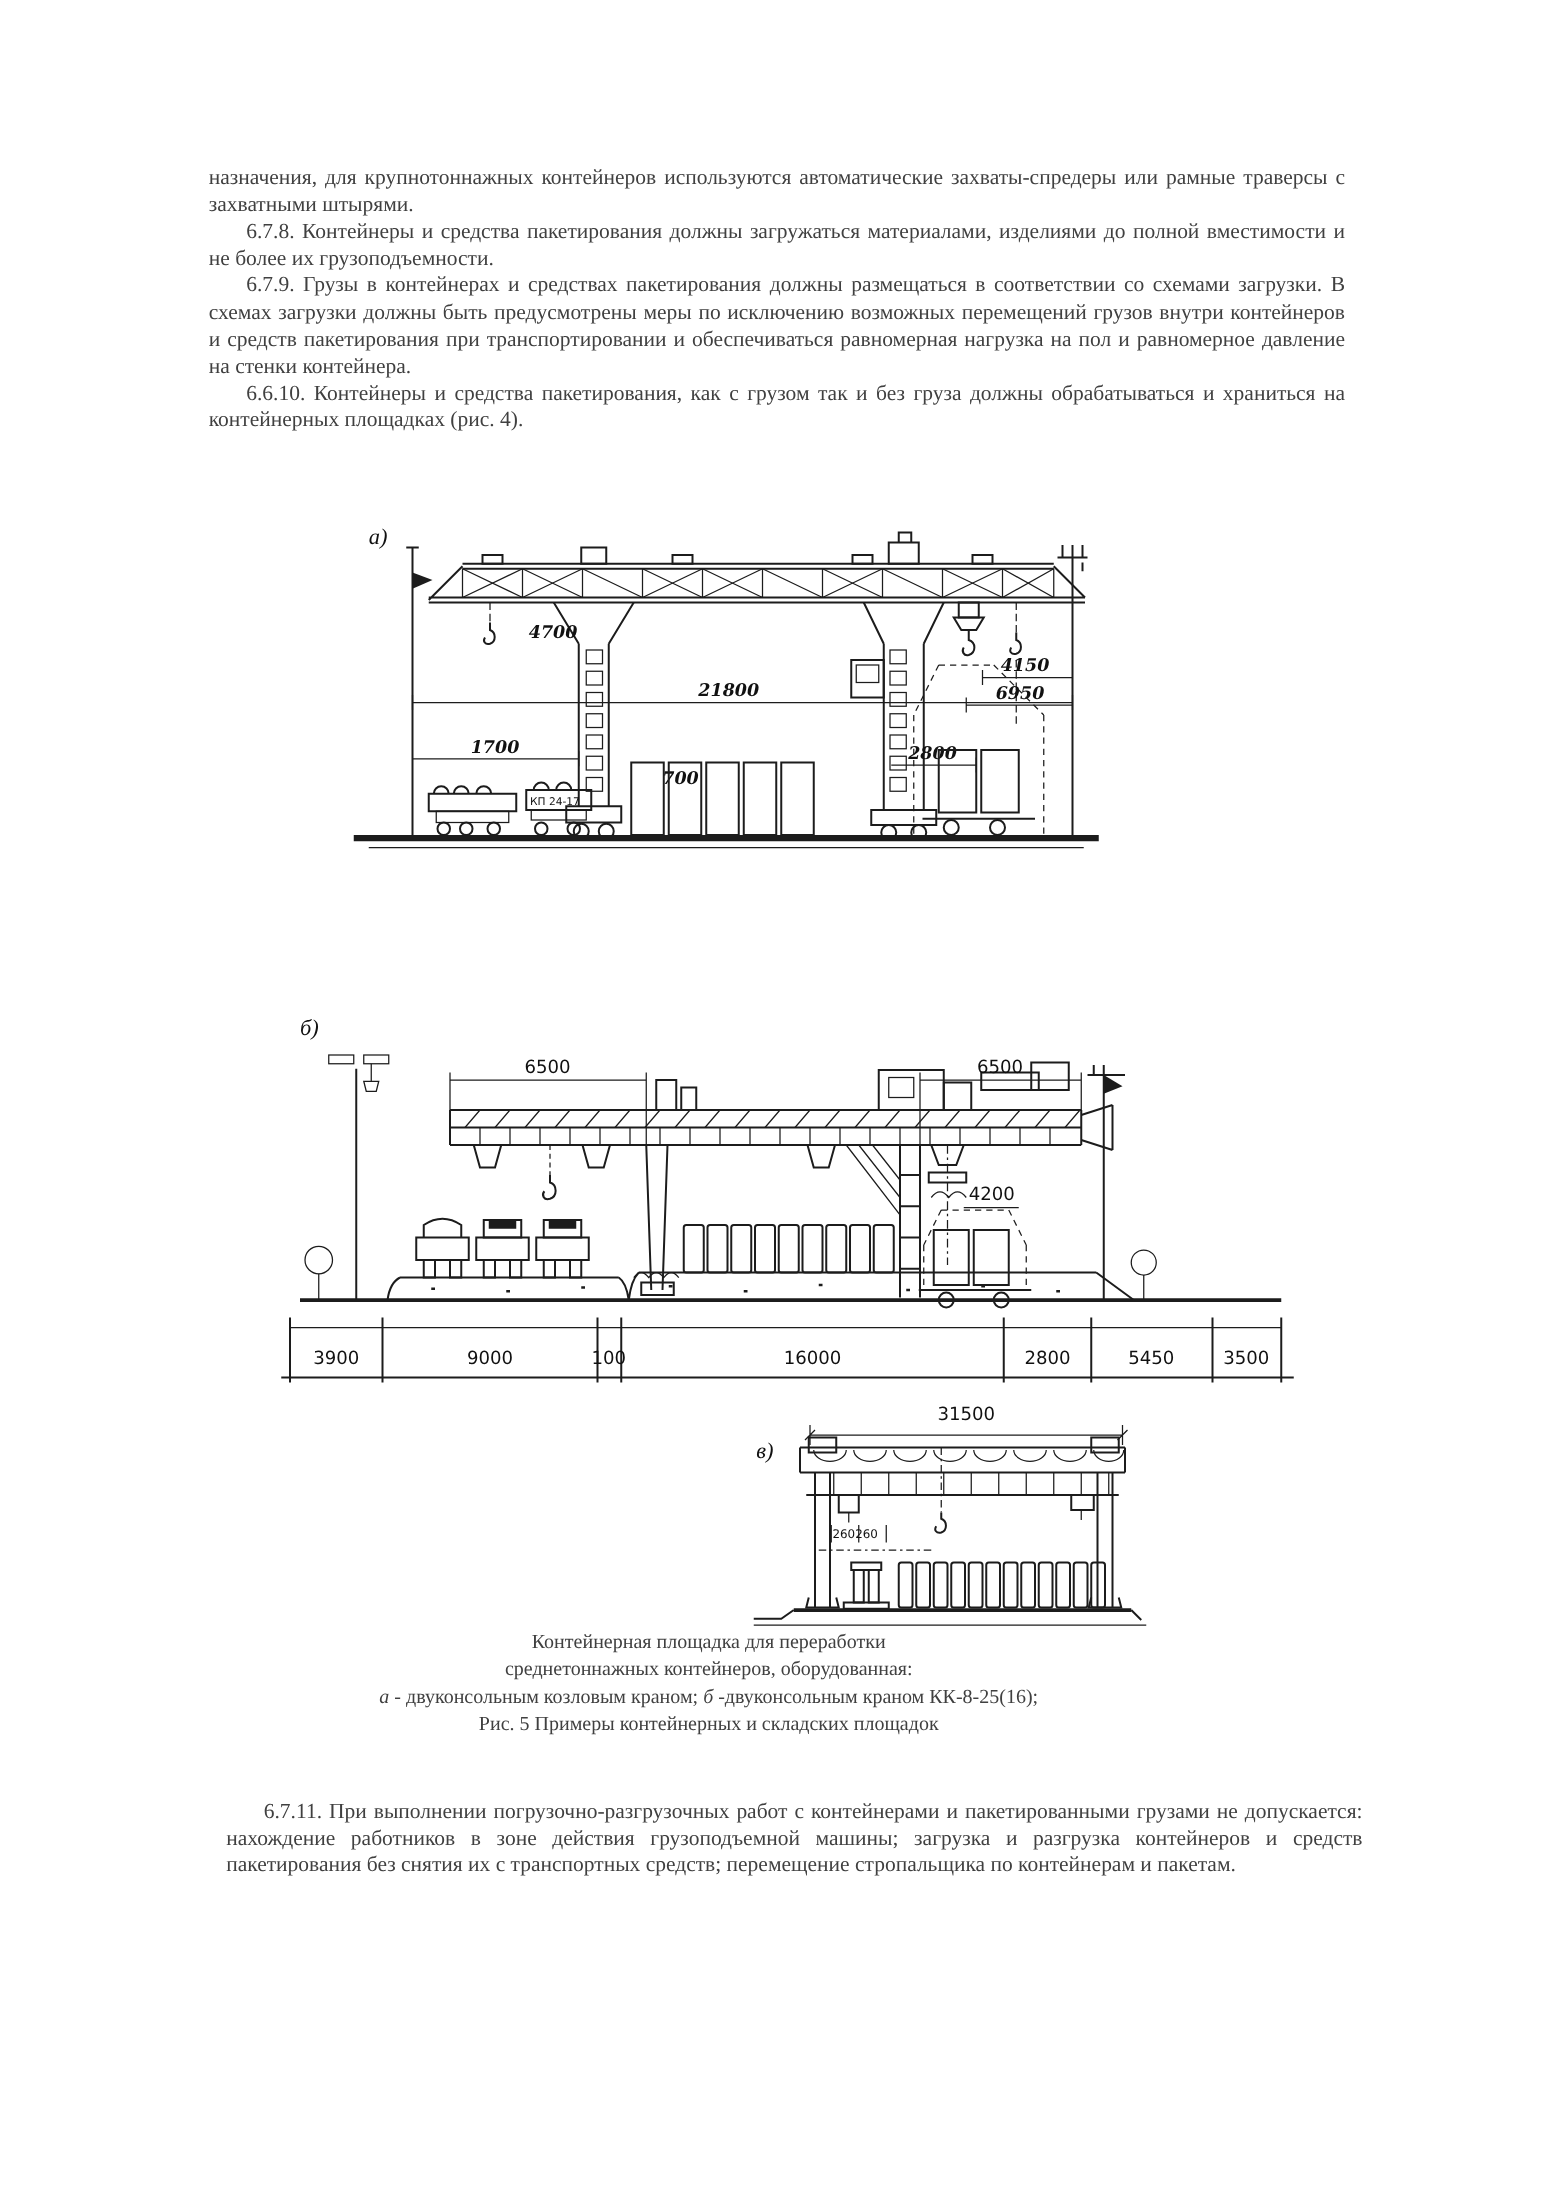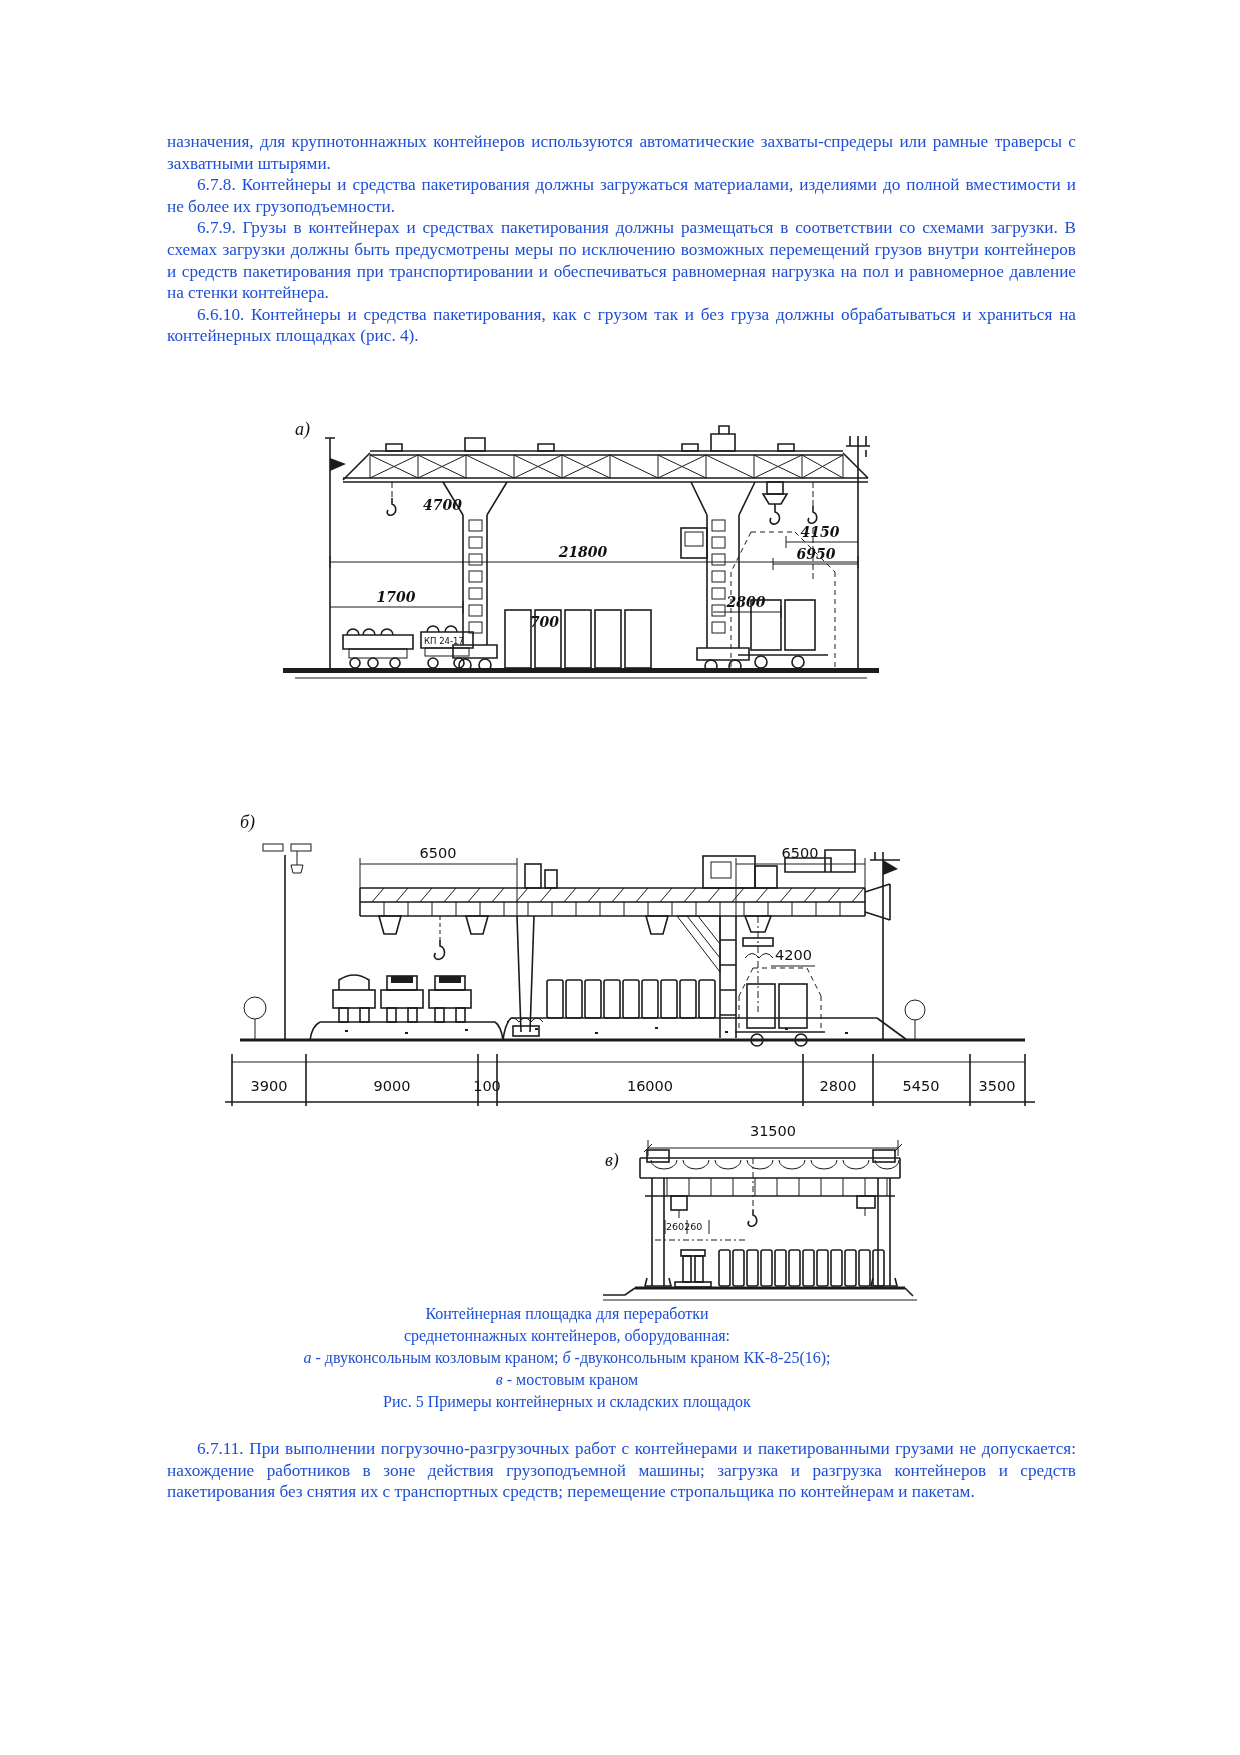--- a/index.html
+++ b/index.html
@@ -1,38 +1,38 @@
 <!DOCTYPE html>
 <html><head>
 <meta charset="utf-8">
 <style>
   html,body{margin:0;padding:0;background:#e8e8e8;}
   .page{
     position:relative;
     width:1240px;height:1755px;
     background:#ffffff;
     font-family:"Liberation Serif","DejaVu Serif",serif;
-    color:#1d4ed8;
+    color:#404040;
     overflow:hidden;
   }
   .textblock{
     position:absolute;left:167px;top:131px;width:909px;
     font-size:17.2px;line-height:21.6px;text-align:justify;
   }
   .textblock p{margin:0;}
   .textblock p.indent{text-indent:30px;}
   .figwrap{position:absolute;}
   svg{display:block;overflow:visible;}
   .caption{
     position:absolute;left:167px;top:1303px;width:800px;
     text-align:center;font-size:16px;line-height:22px;
   }
   .caption .it{font-style:italic;}
   .closing{
-    position:absolute;left:167px;top:1438px;width:909px;
+    position:absolute;left:181px;top:1438px;width:909px;
     font-size:17.2px;line-height:21.6px;text-align:justify;
   }
   .closing p{margin:0;text-indent:30px;}
   
   .ln{stroke:#1c1c1c;fill:none;stroke-width:1.6;}
   .lnthin{stroke:#1c1c1c;fill:none;stroke-width:1;}
   .lnthick{stroke:#1c1c1c;fill:none;stroke-width:3;}
   .fl{fill:#1c1c1c;stroke:none;}
   .dimA{font-family:"DejaVu Serif",serif;font-style:italic;font-weight:bold;font-size:14px;fill:#111;}
   .dimB{font-family:"DejaVu Sans",sans-serif;font-size:14.5px;fill:#111;}
@@ -336,21 +336,20 @@
         <path class="lnthin" d="M8,182 H322"></path>
       </g>
       <text class="figlabel" x="10" y="48">в)</text>
     </svg>
   </div>
 
   <div class="caption">
     <div>Контейнерная площадка для переработки</div>
     <div>среднетоннажных контейнеров, оборудованная:</div>
     <div><span class="it">а</span><span> - двуконсольным козловым краном; </span><span class="it">б</span><span> -двуконсольным краном КК-8-25(16);</span></div>
-    <div><span class="it">в</span><span> - мостовым краном</span></div>
     <div>Рис. 5 Примеры контейнерных и складских площадок</div>
   </div>
 
   <div class="closing">
     <p>6.7.11. При выполнении погрузочно-разгрузочных работ с контейнерами и пакетированными грузами не допускается: нахождение работников в зоне действия грузоподъемной машины; загрузка и разгрузка контейнеров и средств пакетирования без снятия их с транспортных средств; перемещение стропальщика по контейнерам и пакетам.</p>
   </div>
 
 </div>
 
 </body></html>

